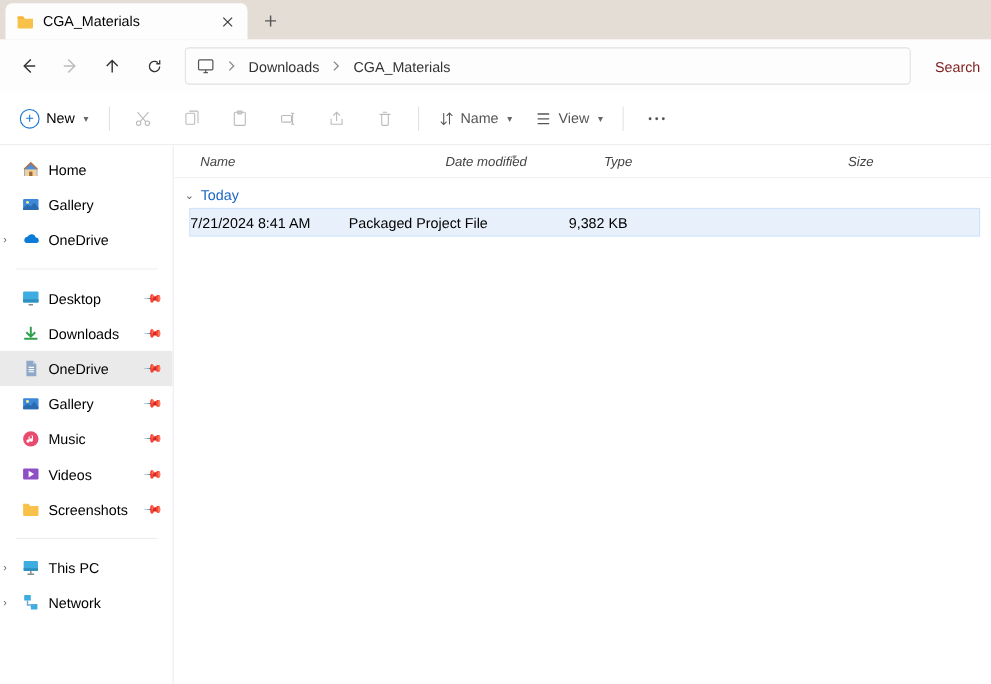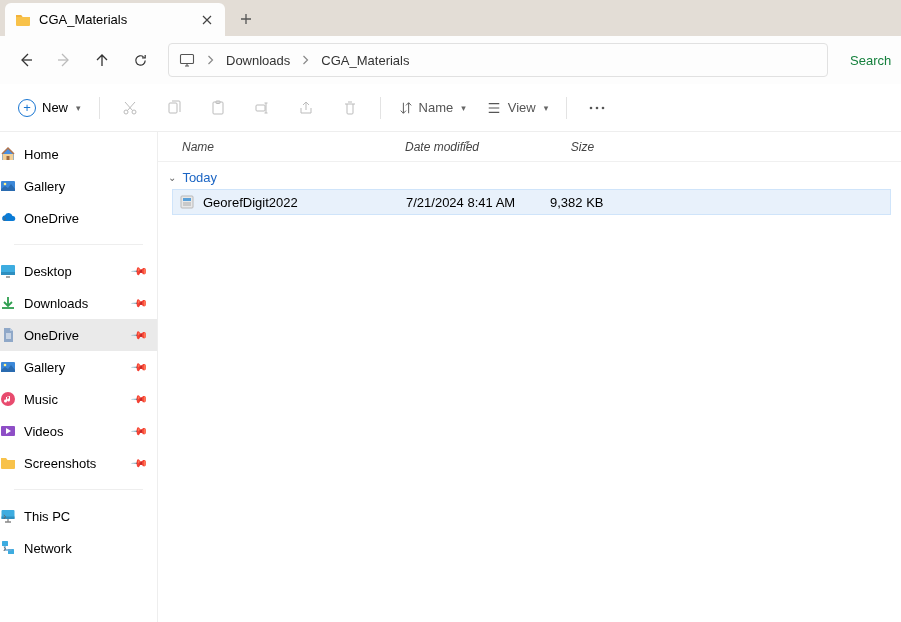--- a/index.html
+++ b/index.html
@@ -11,38 +11,38 @@
 .tab .icon { width: 16px; height: 16px; margin-right: 8px; }
 .tab .close { margin-left: auto; width: 16px; height: 16px; display: flex; align-items: center; justify-content: center; font-size: 14px; color: #555; border-radius: 3px; }
 .new-tab { width: 30px; height: 30px; display: flex; align-items: center; justify-content: center; font-size: 18px; color: #555; margin-left: 6px; margin-bottom: 2px; border-radius: 4px; }
 
 
 .nav-row { height: 48px; background: #fdfdfd; display: flex; align-items: center; padding: 0 8px; gap: 2px; }
 .nav-btn { width: 36px; height: 36px; display: flex; align-items: center; justify-content: center; color: #333; border-radius: 4px; }
 .nav-btn.disabled { color: #bbb; }
 .address-bar { flex: 1; height: 34px; border: 1px solid #e1e1e1; border-radius: 4px; margin: 0 8px; display: flex; align-items: center; padding: 0 10px; gap: 6px; color: #333; }
 .crumb-sep { color: #888; font-size: 10px; padding: 0 6px; }
-.search-box { width: 55px; height: 34px; border: none; display: flex; align-items: center; padding-left: 12px; color: #15803d; overflow: hidden; }
+.search-box { width: 55px; height: 34px; border: none; display: flex; align-items: center; padding-left: 12px; color: #7f1d1d; overflow: hidden; }
 
 
 .toolbar { height: 48px; border-bottom: 1px solid #eee; display: flex; align-items: center; padding: 0 10px; gap: 4px; color: #555; }
 .tb-btn { height: 34px; padding: 0 8px; display: flex; align-items: center; justify-content: center; border-radius: 4px; gap: 6px; }
 .tb-btn.icon-only { width: 40px; padding: 0; }
 .tb-sep { width: 1px; height: 22px; background: #e3e3e3; margin: 0 6px; }
 .new-btn { color: #000; }
 .new-btn .plus { width: 18px; height: 18px; border: 1.3px solid #1976d2; border-radius: 50%; display: flex; align-items: center; justify-content: center; color: #1976d2; font-size: 13px; line-height: 1; }
 .chev { font-size: 9px; color: #666; margin-left: 2px; }
 .tb-btn.disabled { color: #bbb; }
 
 
 .main { display: flex; height: calc(622px - 36px - 48px - 48px); }
 
 
 .sidebar { width: 158px; border-right: 1px solid #eee; padding: 6px 0; overflow-y: auto; }
-.side-item { height: 32px; display: flex; align-items: center; gap: 8px; position: relative; }
+.side-item { height: 32px; display: flex; align-items: center; padding-left: 20px; gap: 8px; position: relative; }
 .side-item.selected { background: #eaeaea; }
 .side-item .exp { position: absolute; left: 3px; font-size: 10px; color: #666; }
 .side-item .pin { position: absolute; right: 10px; color: #777; font-size: 11px; transform: rotate(45deg); }
 .side-item .icon { width: 16px; height: 16px; display: flex; align-items: center; justify-content: center; }
 .side-divider { height: 1px; background: #eee; margin: 10px 14px; }
 
 
 .content { flex: 1; position: relative; }
 .col-headers { height: 30px; display: flex; align-items: center; border-bottom: 1px solid #f0f0f0; color: #444; font-size: 12px; }
 .col-name { width: 247px; padding-left: 24px; }
@@ -341,36 +341,28 @@
     </div>
   </div>
 
   <div class="content">
     <div class="col-headers">
       <div class="col-name"><span>Name</span></div>
       <div class="col-date">
         <span>Date modified</span>
         <span class="sort-ind">▾</span>
       </div>
+      <div class="col-type"><span>Type</span></div>
       <div class="col-size"><span>Size</span></div>
     </div>
 
     <div class="group-header">
       <span class="chev-down">⌄</span>
       <span>Today</span>
     </div>
 
     <div class="file-row">
-      <div class="fn">
-        <span>
-          <svg width="16" height="16" viewBox="0 0 16 16">
-              <rect x="2" y="2" width="12" height="12" rx="1" fill="#e8e8e8" stroke="#b8b8b8"></rect>
-              <rect x="4" y="4" width="8" height="3" fill="#5aa0d8"></rect>
-              <path d="M4 9h8M4 11h8" stroke="#aaa"></path>
-            </svg>
-        </span>
-        <span>GeorefDigit2022</span>
-      </div>
       <div class="fd">7/21/2024 8:41 AM</div>
+      <div class="ft">Packaged Project File</div>
       <div class="fs">9,382 KB</div>
     </div>
   </div>
 </div>
 
 </body></html>

